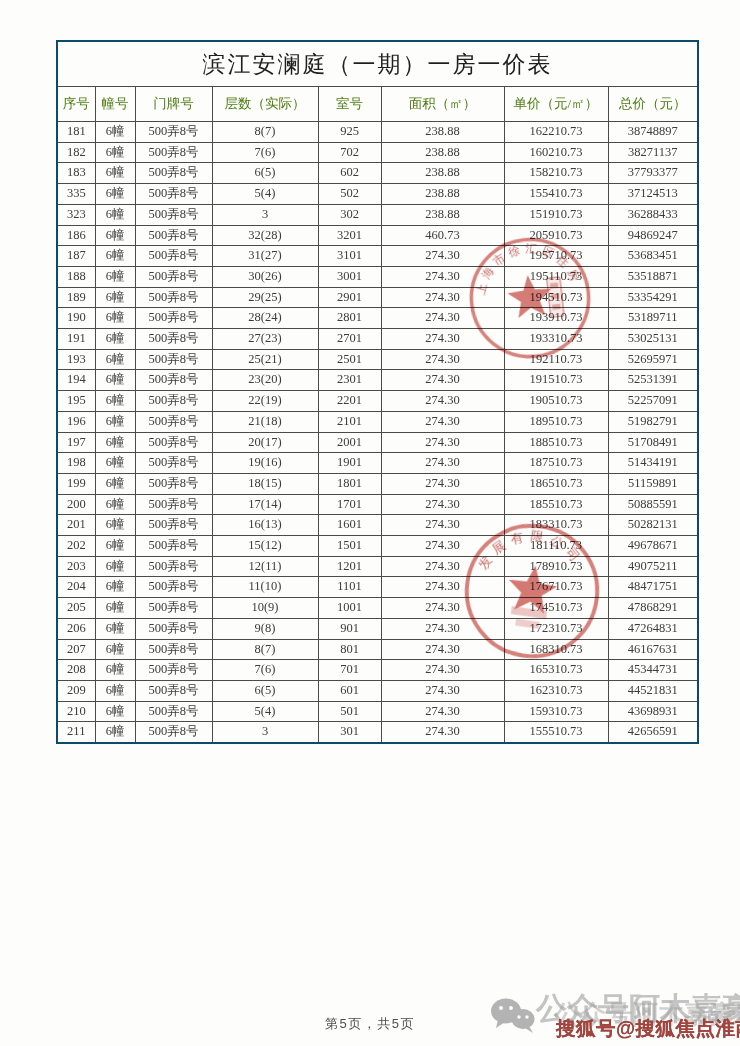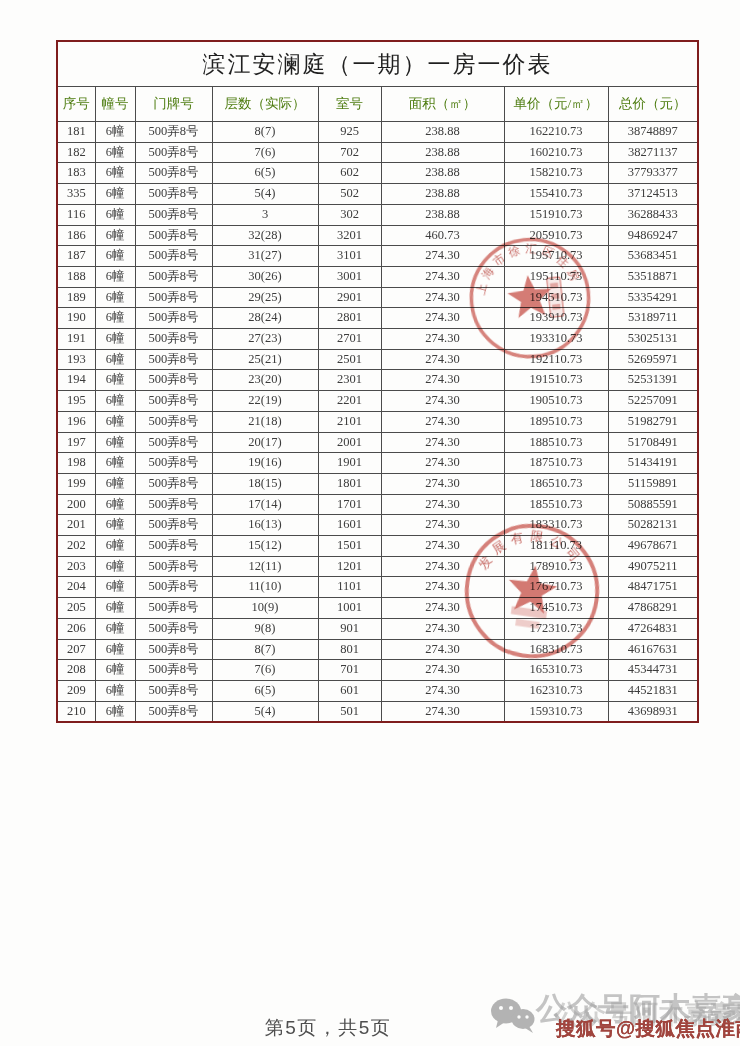--- a/index.html
+++ b/index.html
@@ -7,42 +7,42 @@
     width:740px;height:1046px;position:relative;background:#fdfdfc;
     font-family:"Liberation Serif","DejaVu Serif",serif;
     overflow:hidden;
   }
   .page{position:absolute;inset:0;overflow:hidden;}
 
   
   table.price{
     position:absolute;left:56px;top:40px;width:641px;
     border-collapse:collapse;table-layout:fixed;
-    color:#3c3c3c;border:2px solid #7f1d1d;padding-left:46px;
+    color:#3c3c3c;border:2px solid #0c4a6e;padding-left:46px;
   }
   table.price th,table.price td{
     border:1px solid #4b4b4b;text-align:center;vertical-align:middle;
     padding:0;font-weight:normal;overflow:hidden;white-space:nowrap;
   }
   .title-cell{
     font-size:23px;font-weight:bold;height:44px;color:#1f1f1f;
     letter-spacing:2px;
   }
   .head-row th{font-size:13.5px;height:34px;color:#4d7c0f;}
   tbody.rows td{font-size:12.5px;height:19.7px;line-height:19.7px;}
 
   
   .stamp{position:absolute;mix-blend-mode:multiply;filter:blur(.3px);}
   #stamp1{left:459px;top:227px;width:142px;height:142px;opacity:.78;transform:rotate(-6deg);}
   #stamp2{left:453px;top:512px;width:158px;height:158px;opacity:.80;transform:rotate(8deg);}
 
   
   .page-footer{
-    position:absolute;left:0;top:1015px;width:656px;text-align:center;
-    font-size:19px;color:#4f4f4f;letter-spacing:1.5px;
+    position:absolute;left:0;top:1015px;width:740px;text-align:center;
+    font-size:13px;color:#4f4f4f;letter-spacing:1.5px;
     font-family:"Liberation Sans",sans-serif;
   }
   .wm{position:absolute;white-space:nowrap;font-family:"Liberation Sans",sans-serif;font-weight:bold;}
   .wm-gray-a{left:536px;top:988px;font-size:31px;color:rgba(150,150,150,.55);}
   .wm-gray-b{left:554px;top:997px;font-size:26px;color:rgba(158,158,158,.45);}
   .wm-red{left:556px;top:1015px;font-size:19.5px;color:#a0443d;letter-spacing:.5px;
           text-shadow:0 0 .6px #a0443d;}
   .wechat{position:absolute;left:489px;top:997px;width:48px;height:38px;opacity:.75;}
 </style>
 </head>
@@ -113,21 +113,21 @@
         <td>335</td>
         <td>6幢</td>
         <td>500弄8号</td>
         <td>5(4)</td>
         <td>502</td>
         <td>238.88</td>
         <td>155410.73</td>
         <td>37124513</td>
       </tr>
         <tr>
-        <td>116</td>
+        <td>323</td>
         <td>6幢</td>
         <td>500弄8号</td>
         <td>3</td>
         <td>302</td>
         <td>238.88</td>
         <td>151910.73</td>
         <td>36288433</td>
       </tr>
         <tr>
         <td>186</td>
@@ -361,20 +361,30 @@
       </tr>
         <tr>
         <td>210</td>
         <td>6幢</td>
         <td>500弄8号</td>
         <td>5(4)</td>
         <td>501</td>
         <td>274.30</td>
         <td>159310.73</td>
         <td>43698931</td>
+      </tr>
+        <tr>
+        <td>211</td>
+        <td>6幢</td>
+        <td>500弄8号</td>
+        <td>3</td>
+        <td>301</td>
+        <td>274.30</td>
+        <td>155510.73</td>
+        <td>42656591</td>
       </tr>
       </tbody>
   </table>
 
   <div class="stamp" id="stamp1">
     <svg viewBox="0 0 160 160" width="142" height="142">
       <defs>
           <path id="arc1" d="M 29,80 A 51,51 0 1 1 131,80"></path>
         </defs>
       <circle cx="80" cy="80" r="66" fill="none" stroke="rgba(193,57,48,.8)" stroke-width="4"></circle>

